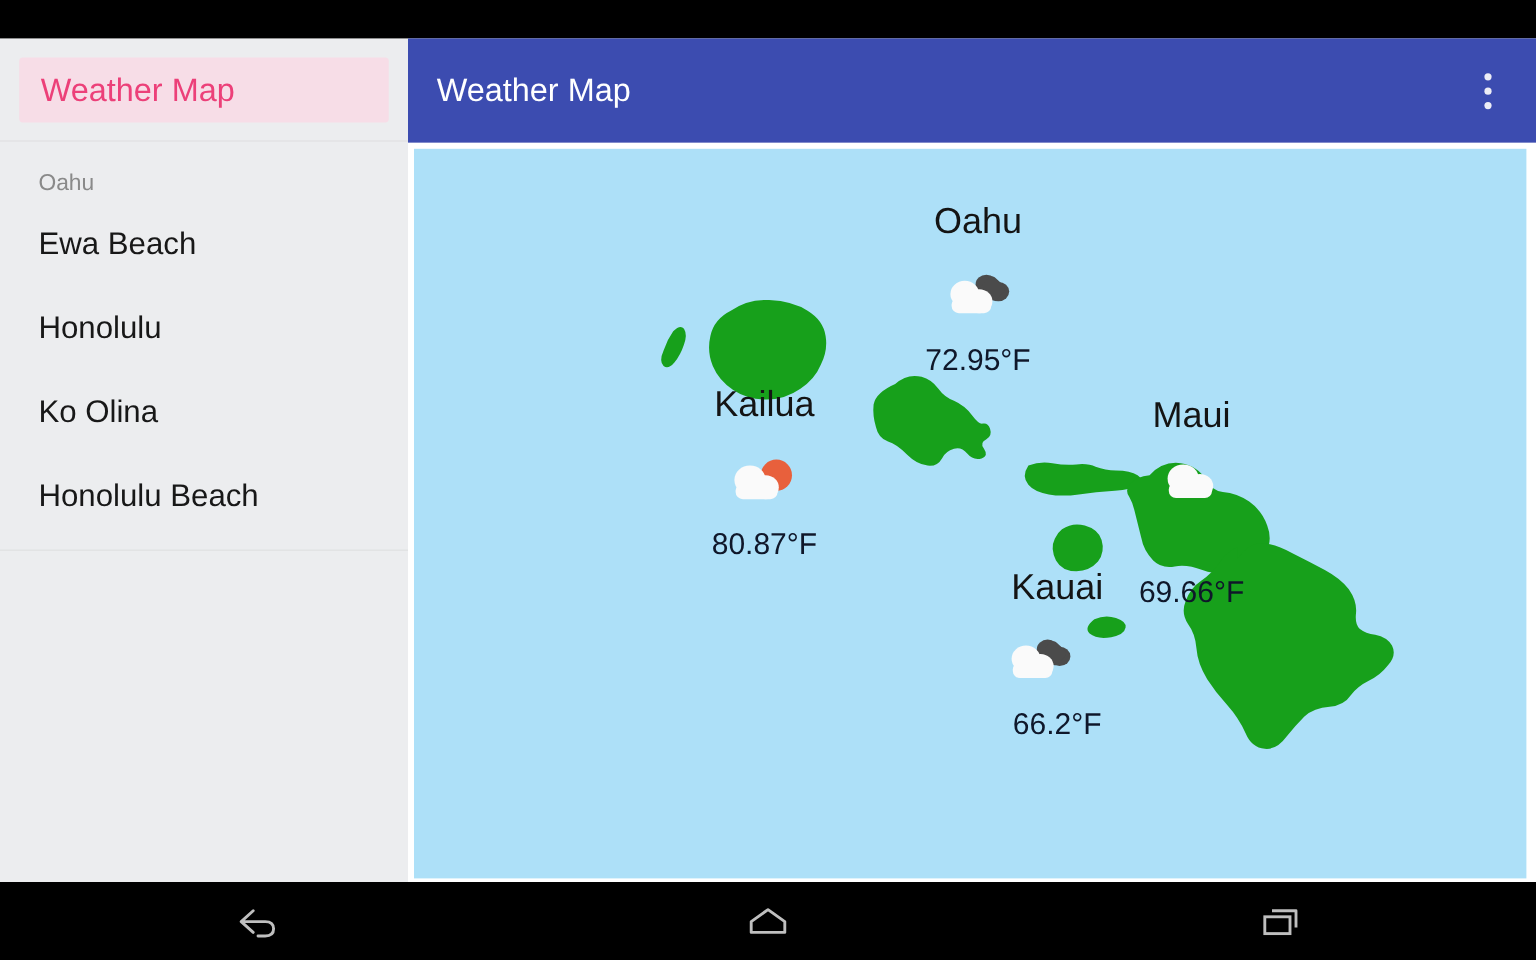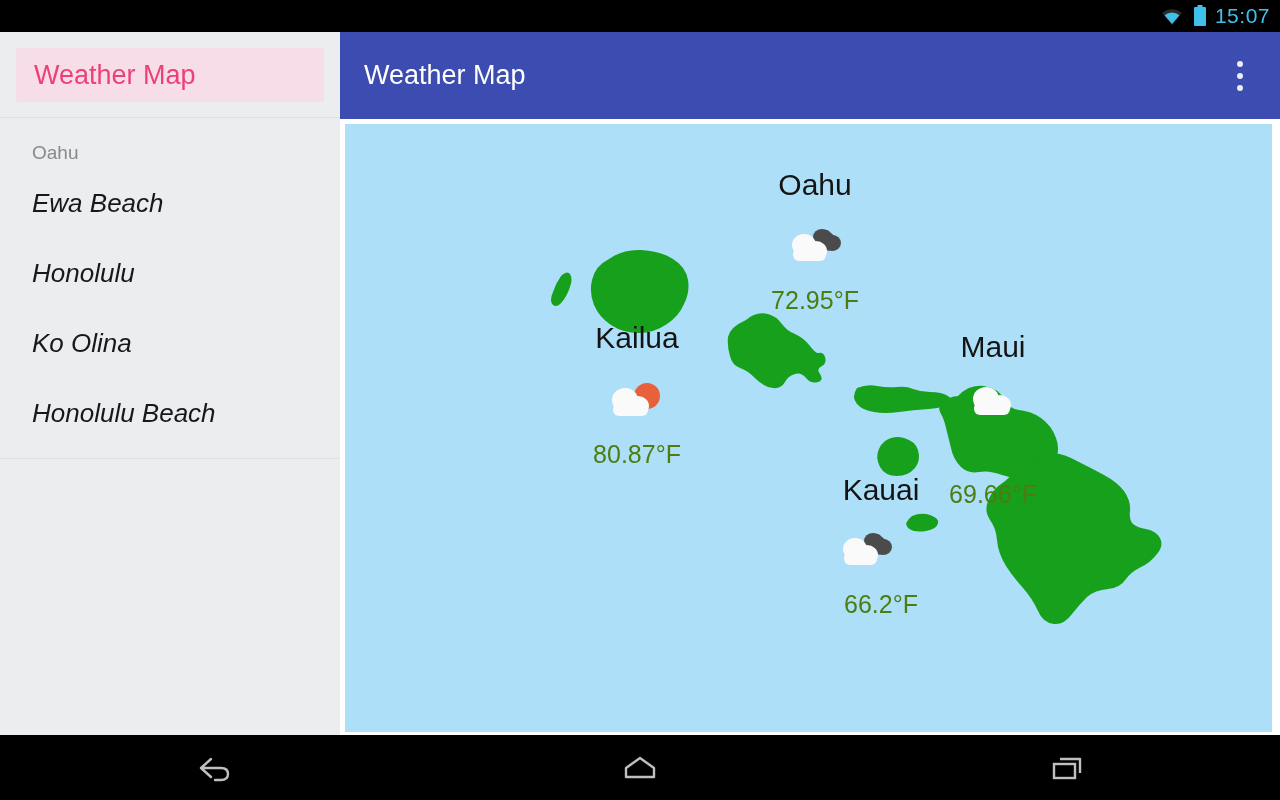--- a/index.html
+++ b/index.html
@@ -63,21 +63,20 @@
     padding: 24px 0 0 32px;
   }
   .drawer-list { padding-top: 4px; }
   .drawer-item {
     height: 70px;
     display: flex; align-items: center;
     padding-left: 32px;
     color: #181818;
     font-size: 26px;
     cursor: pointer;
-    font-style: italic;
   }
   .drawer-divider {
     height: 1px;
     background: #DFE0E2;
     margin-top: 10px;
   }
   .drawer-item.cut { height: 44px; align-items: flex-start; padding-top: 34px; overflow: hidden; }
 
   
   #content {
@@ -126,21 +125,21 @@
 
   .map-label {
     position: absolute;
     color: #141414;
     font-size: 30px;
     white-space: nowrap;
     transform: translateX(-50%);
   }
   .map-temp {
     position: absolute;
-    color: #4d7c0f;
+    color: #0f172a;
     font-size: 25px;
     white-space: nowrap;
     transform: translateX(-50%);
     text-align: center;
   }
   .wx-icon {
     position: absolute;
     transform: translateX(-50%);
     width: 66px; height: 44px;
   }
@@ -156,35 +155,20 @@
     width: 33.333%;
     display: flex; align-items: center; justify-content: center;
     cursor: pointer;
   }
 </style>
 </head>
 <body>
 
 <div id="screen">
 
-  <div id="statusbar">
-    <span class="sb-icon">
-      <svg width="26" height="20" viewBox="0 0 26 20">
-        <path d="M13 19 L3.2 7.2 A14 14 0 0 1 22.8 7.2 Z" fill="#2b2b2b"></path>
-        <path d="M13 18 L5.6 9.3 A11 11 0 0 1 20.4 9.3 Z" fill="#3FC0E8"></path>
-      </svg>
-    </span>
-    <span class="sb-icon">
-      <svg width="14" height="22" viewBox="0 0 14 22">
-        <rect x="4.5" y="0" width="5" height="2.5" fill="#3FC0E8"></rect>
-        <rect x="1" y="2" width="12" height="19" rx="1" fill="#3FC0E8"></rect>
-      </svg>
-    </span>
-    <span class="sb-time">15:07</span>
-  </div>
 
   <div id="drawer">
 
     <div id="drawer-header">
       <div class="chip">
         <div class="chip-label">Weather Map</div>
       </div>
     </div>
 
     <div class="section-header">Oahu</div>

